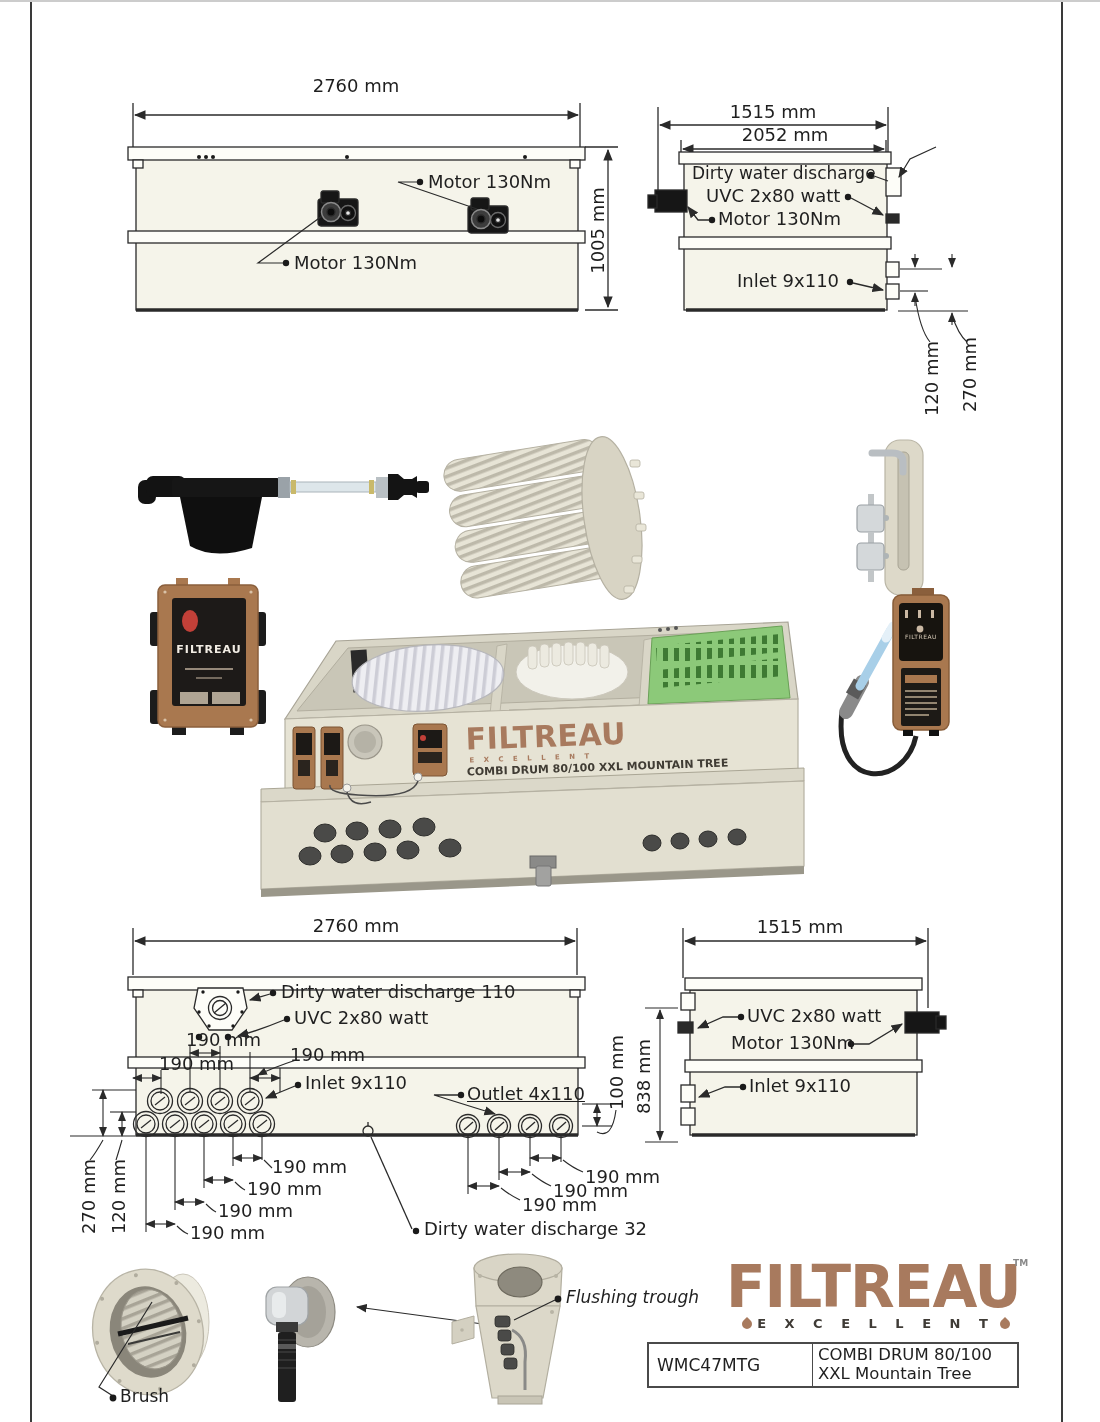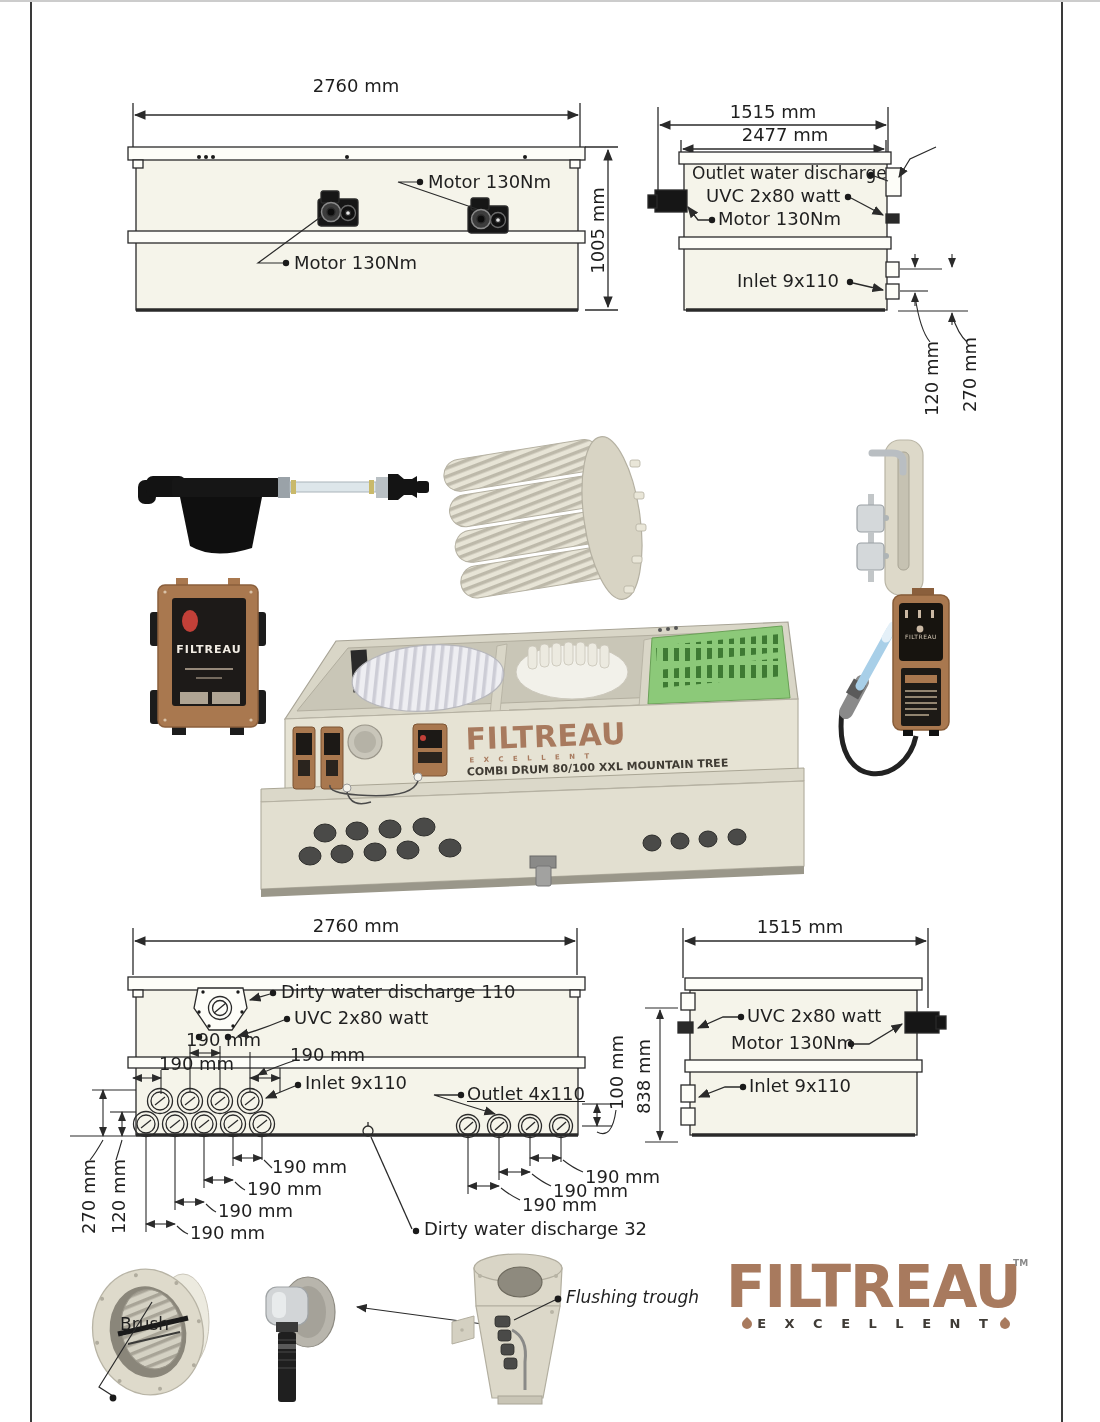--- a/index.html
+++ b/index.html
@@ -526,22 +526,22 @@
       <circle cx="558" cy="1299" r="3.4" fill="#1a1a1a"></circle>
     </g>
   </svg>
 
   <span class="t tc" style="left:296px;top:77px;">2760 mm</span>
   <span class="t" style="left:428px;top:173px;">Motor 130Nm</span>
   <span class="t" style="left:294px;top:254px;">Motor 130Nm</span>
   <span class="vt" style="left:552px;top:220px;">1005 mm</span>
 
   <span class="t tc" style="left:713px;top:103px;">1515 mm</span>
-  <span class="t tc" style="left:725px;top:126px;">2477 mm</span>
-  <span class="t" style="left:692px;top:165px;font-size:17px;">Outlet water discharge</span>
+  <span class="t tc" style="left:725px;top:126px;">2052 mm</span>
+  <span class="t" style="left:692px;top:165px;font-size:17px;">Dirty water discharge</span>
   <span class="t" style="left:706px;top:187px;">UVC 2x80 watt</span>
   <span class="t" style="left:718px;top:210px;">Motor 130Nm</span>
   <span class="t" style="left:737px;top:272px;">Inlet 9x110</span>
   <span class="vt" style="left:886px;top:368px;">120 mm</span>
   <span class="vt" style="left:924px;top:364px;">270 mm</span>
 
   <span class="t tc" style="left:296px;top:917px;">2760 mm</span>
   <span class="t" style="left:281px;top:983px;">Dirty water discharge 110</span>
   <span class="t" style="left:294px;top:1009px;">UVC 2x80 watt</span>
   <span class="t" style="left:186px;top:1031px;">190 mm</span>
@@ -568,25 +568,34 @@
   <span class="vt" style="left:598px;top:1066px;">838 mm</span>
 
   <span class="t" style="left:176px;top:644px;width:66px;text-align:center;font-size:11px;font-weight:bold;color:#f2ede4;letter-spacing:1px;">FILTREAU</span>
   <span class="t" style="left:899px;top:634px;width:44px;text-align:center;font-size:6px;color:#d8cbb8;letter-spacing:0.5px;">FILTREAU</span>
   <div style="position:absolute;left:466px;top:720px;transform:rotate(-2deg);white-space:nowrap;">
     <div style="font-size:30px;font-weight:bold;color:#a87a5e;letter-spacing:0.5px;line-height:1;">FILTREAU</div>
     <div style="font-size:7px;font-weight:bold;color:#a87a5e;letter-spacing:3.5px;margin:2px 0 1px 3px;">E X C E L L E N T</div>
     <div style="font-size:11px;font-weight:bold;color:#403c34;">COMBI DRUM 80/100 XXL MOUNTAIN TREE</div>
   </div>
 
-  <span class="t" style="left:120px;top:1316px;font-size:17px;">Brush</span>
+  <span class="t" style="left:120px;top:1388px;font-size:17px;">Brush</span>
   <span class="t" style="left:566px;top:1289px;font-size:17px;font-style:italic;">Flushing trough</span>
 
   <div class="logo-big" style="left:726px;top:1253px;font-size:58px;color:#a87a5e;">FILTREAU</div>
   <span class="t" style="left:1013px;top:1259px;font-size:9px;color:#8a8a8a;font-weight:bold;">TM</span>
   <div class="tagline" style="left:742px;top:1316px;width:268px;">
     <span class="leaf" style="background:#a87a5e;"></span>
     <span style="font-size:13px;font-weight:bold;letter-spacing:7px;color:#3f3b36;">E X C E L L E N T</span>
     <span class="leaf r" style="background:#a87a5e;"></span>
   </div>
 
+  <div class="titletable" style="left:647px;top:1342px;width:368px;height:42px;">
+    <div class="cell" style="width:155px;padding-left:8px;">
+      <span style="font-size:17px;">WMC47MTG</span>
+    </div>
+    <div class="cell" style="flex:1;border-left:1.5px solid #4a4a4a;padding-left:5px;">
+      <span style="font-size:16.5px;line-height:1.15;">COMBI DRUM 80/100</span>
+      <span style="font-size:16.5px;line-height:1.15;">XXL Mountain Tree</span>
+    </div>
+  </div>
 
 </div>
 
 </body></html>

